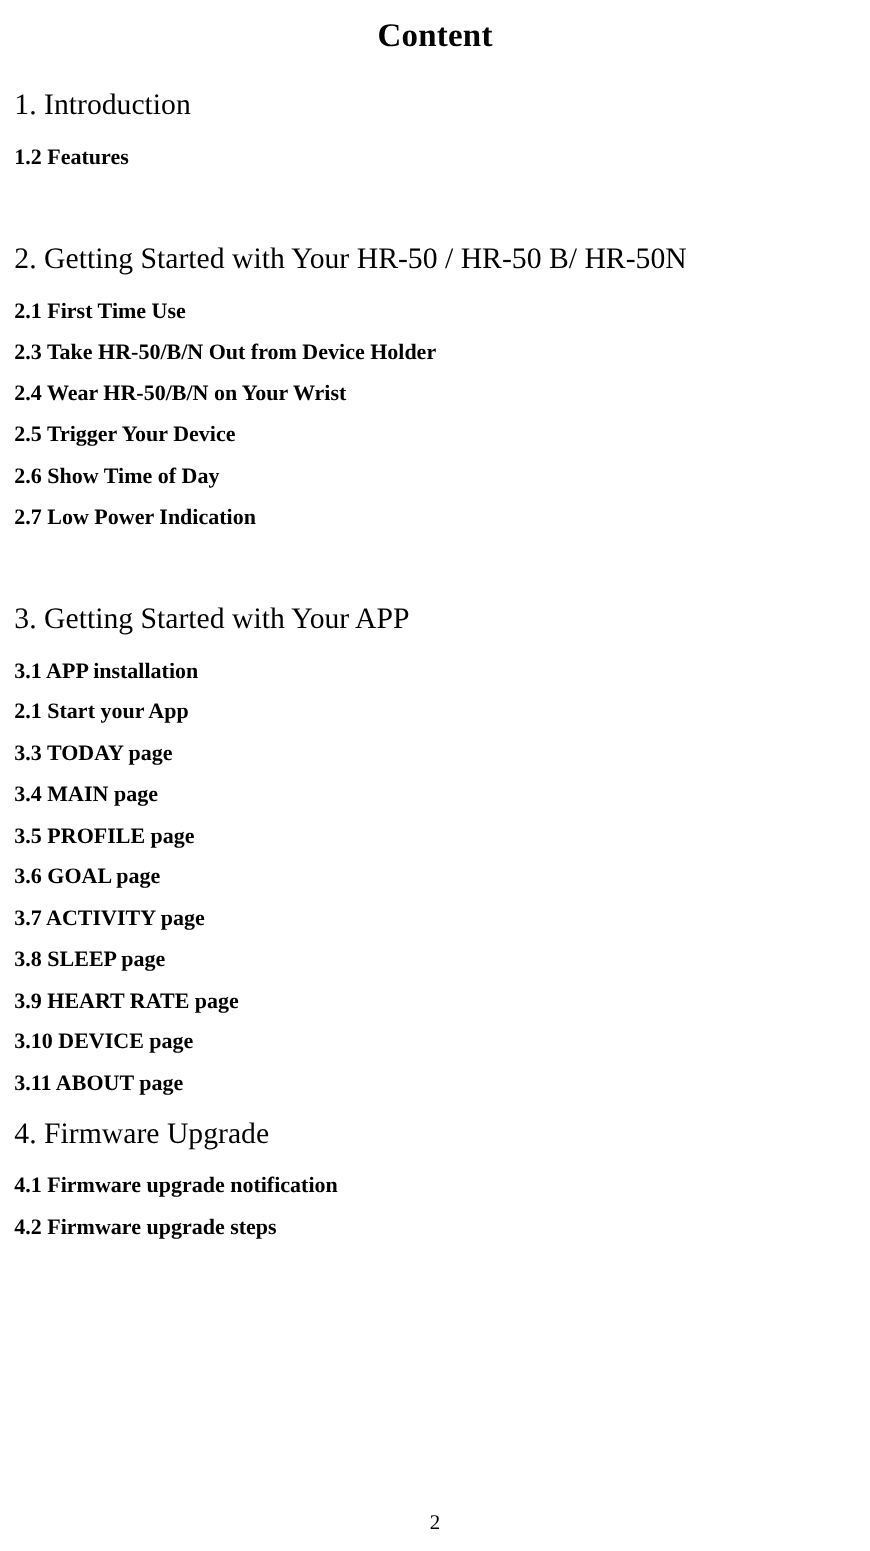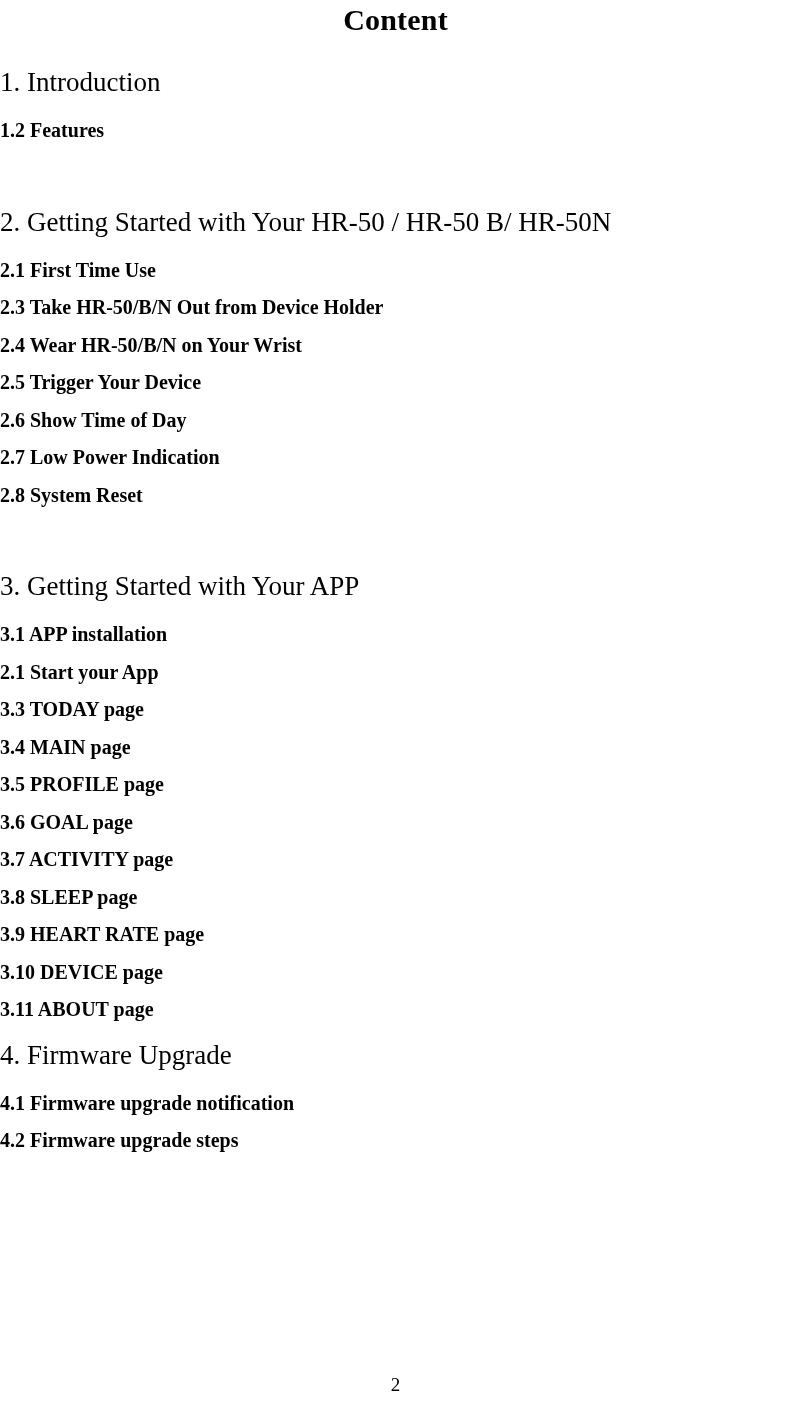--- a/index.html
+++ b/index.html
@@ -15,21 +15,21 @@
     font-family: "Liberation Serif", "DejaVu Serif", serif;
     color: #000000;
     overflow: hidden;
   }
 
   .page {
     position: relative;
     width: 791px;
     height: 1410px;
     box-sizing: border-box;
-    padding: 0;
+    padding: 13px;
   }
 
   .doc-title {
     font-size: 30px;
     font-weight: bold;
     text-align: center;
     margin: 0;
     padding-top: 2px;
     line-height: 36px;
     letter-spacing: 0.2px;
@@ -96,21 +96,20 @@
 
   <div class="section-block">
     <div class="h1-entry">2. Getting Started with Your HR-50 / HR-50 B/ HR-50N</div>
     <div class="gap-h1-to-h2"></div>
     <div class="h2-entry">2.1 First Time Use</div>
     <div class="h2-entry">2.3 Take HR-50/B/N Out from Device Holder</div>
     <div class="h2-entry">2.4 Wear HR-50/B/N on Your Wrist</div>
     <div class="h2-entry">2.5 Trigger Your Device</div>
     <div class="h2-entry">2.6 Show Time of Day</div>
     <div class="h2-entry">2.7 Low Power Indication</div>
-    <div class="h2-entry">2.8 System Reset</div>
   </div>
 
   <div class="gap-block-break"></div>
 
   <div class="section-block">
     <div class="h1-entry">3. Getting Started with Your APP</div>
     <div class="gap-h1-to-h2"></div>
     <div class="h2-entry">3.1 APP installation</div>
     <div class="h2-entry">2.1 Start your App</div>
     <div class="h2-entry">3.3 TODAY page</div>

